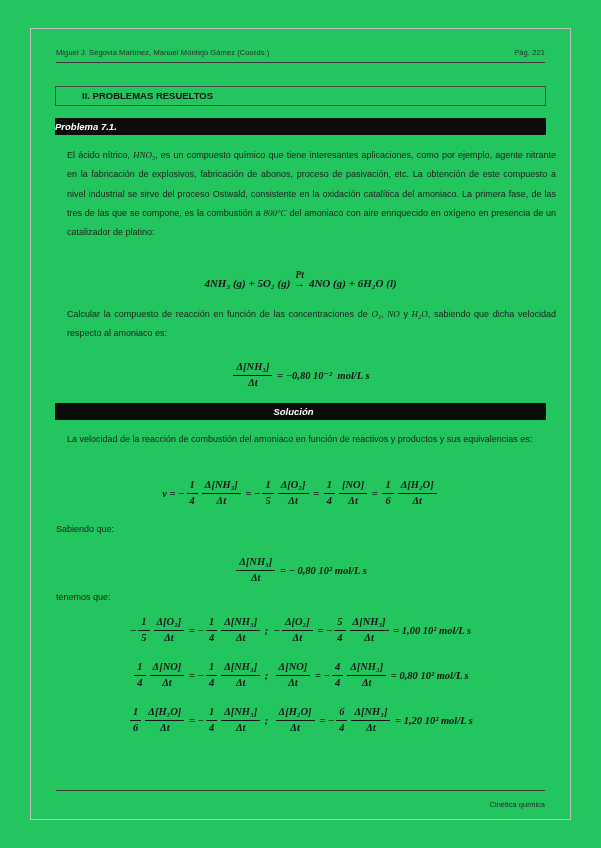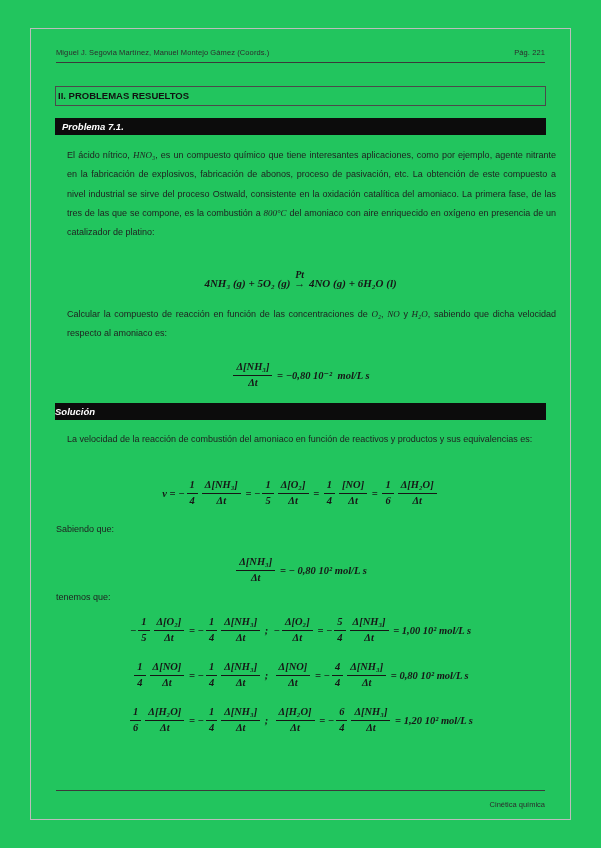--- a/index.html
+++ b/index.html
@@ -7,26 +7,26 @@
     position:relative;width:601px;height:848px;background:#22c55e;
     font-family:"Liberation Sans",sans-serif;color:#1f1f1f;overflow:hidden;
     margin:0 auto;
   }
   .frame{position:absolute;left:30px;top:28px;width:539px;height:790px;border:1px solid #bdbdbd;pointer-events:none;}
 
   .header{position:absolute;left:56px;top:48px;width:489px;display:flex;justify-content:space-between;
     font-size:7.5px;color:#2c2c2c;border-bottom:1px solid #3a3a3a;padding-bottom:5px;letter-spacing:.1px;}
 
   .section-box{position:absolute;left:55px;top:86px;width:491px;height:20px;box-sizing:border-box;
-    border:1px solid #4a4a4a;font-weight:bold;font-size:9.5px;line-height:18px;padding-left:2px;color:#111;}
+    border:1px solid #4a4a4a;font-weight:bold;font-size:9.5px;line-height:18px;padding-left:26px;color:#111;}
 
   .banner{position:absolute;left:55px;width:491px;height:17px;box-sizing:border-box;background:#0c0c0c;
     color:#fff;font-weight:bold;font-style:italic;font-size:9.5px;line-height:17px;}
-  .banner.problem{top:118px;padding-left:7px;}
-  .banner.solution{top:403px;text-align:left;padding-right:14px;}
+  .banner.problem{top:118px;}
+  .banner.solution{top:403px;text-align:center;padding-right:14px;}
 
   .para{position:absolute;left:67px;width:489px;font-size:9px;line-height:19.3px;text-align:justify;color:#1f1f1f;}
   .p-intro{top:146px;}
   .p-calcular{top:305px;}
   .p-velocidad{top:430px;}
   .p-label{position:absolute;left:56px;font-size:9px;color:#1f1f1f;}
   .p-sabiendo{top:524px;}
   .p-tenemos{top:592px;}
 
   .eq{position:absolute;left:56px;width:489px;display:flex;justify-content:center;align-items:center;

